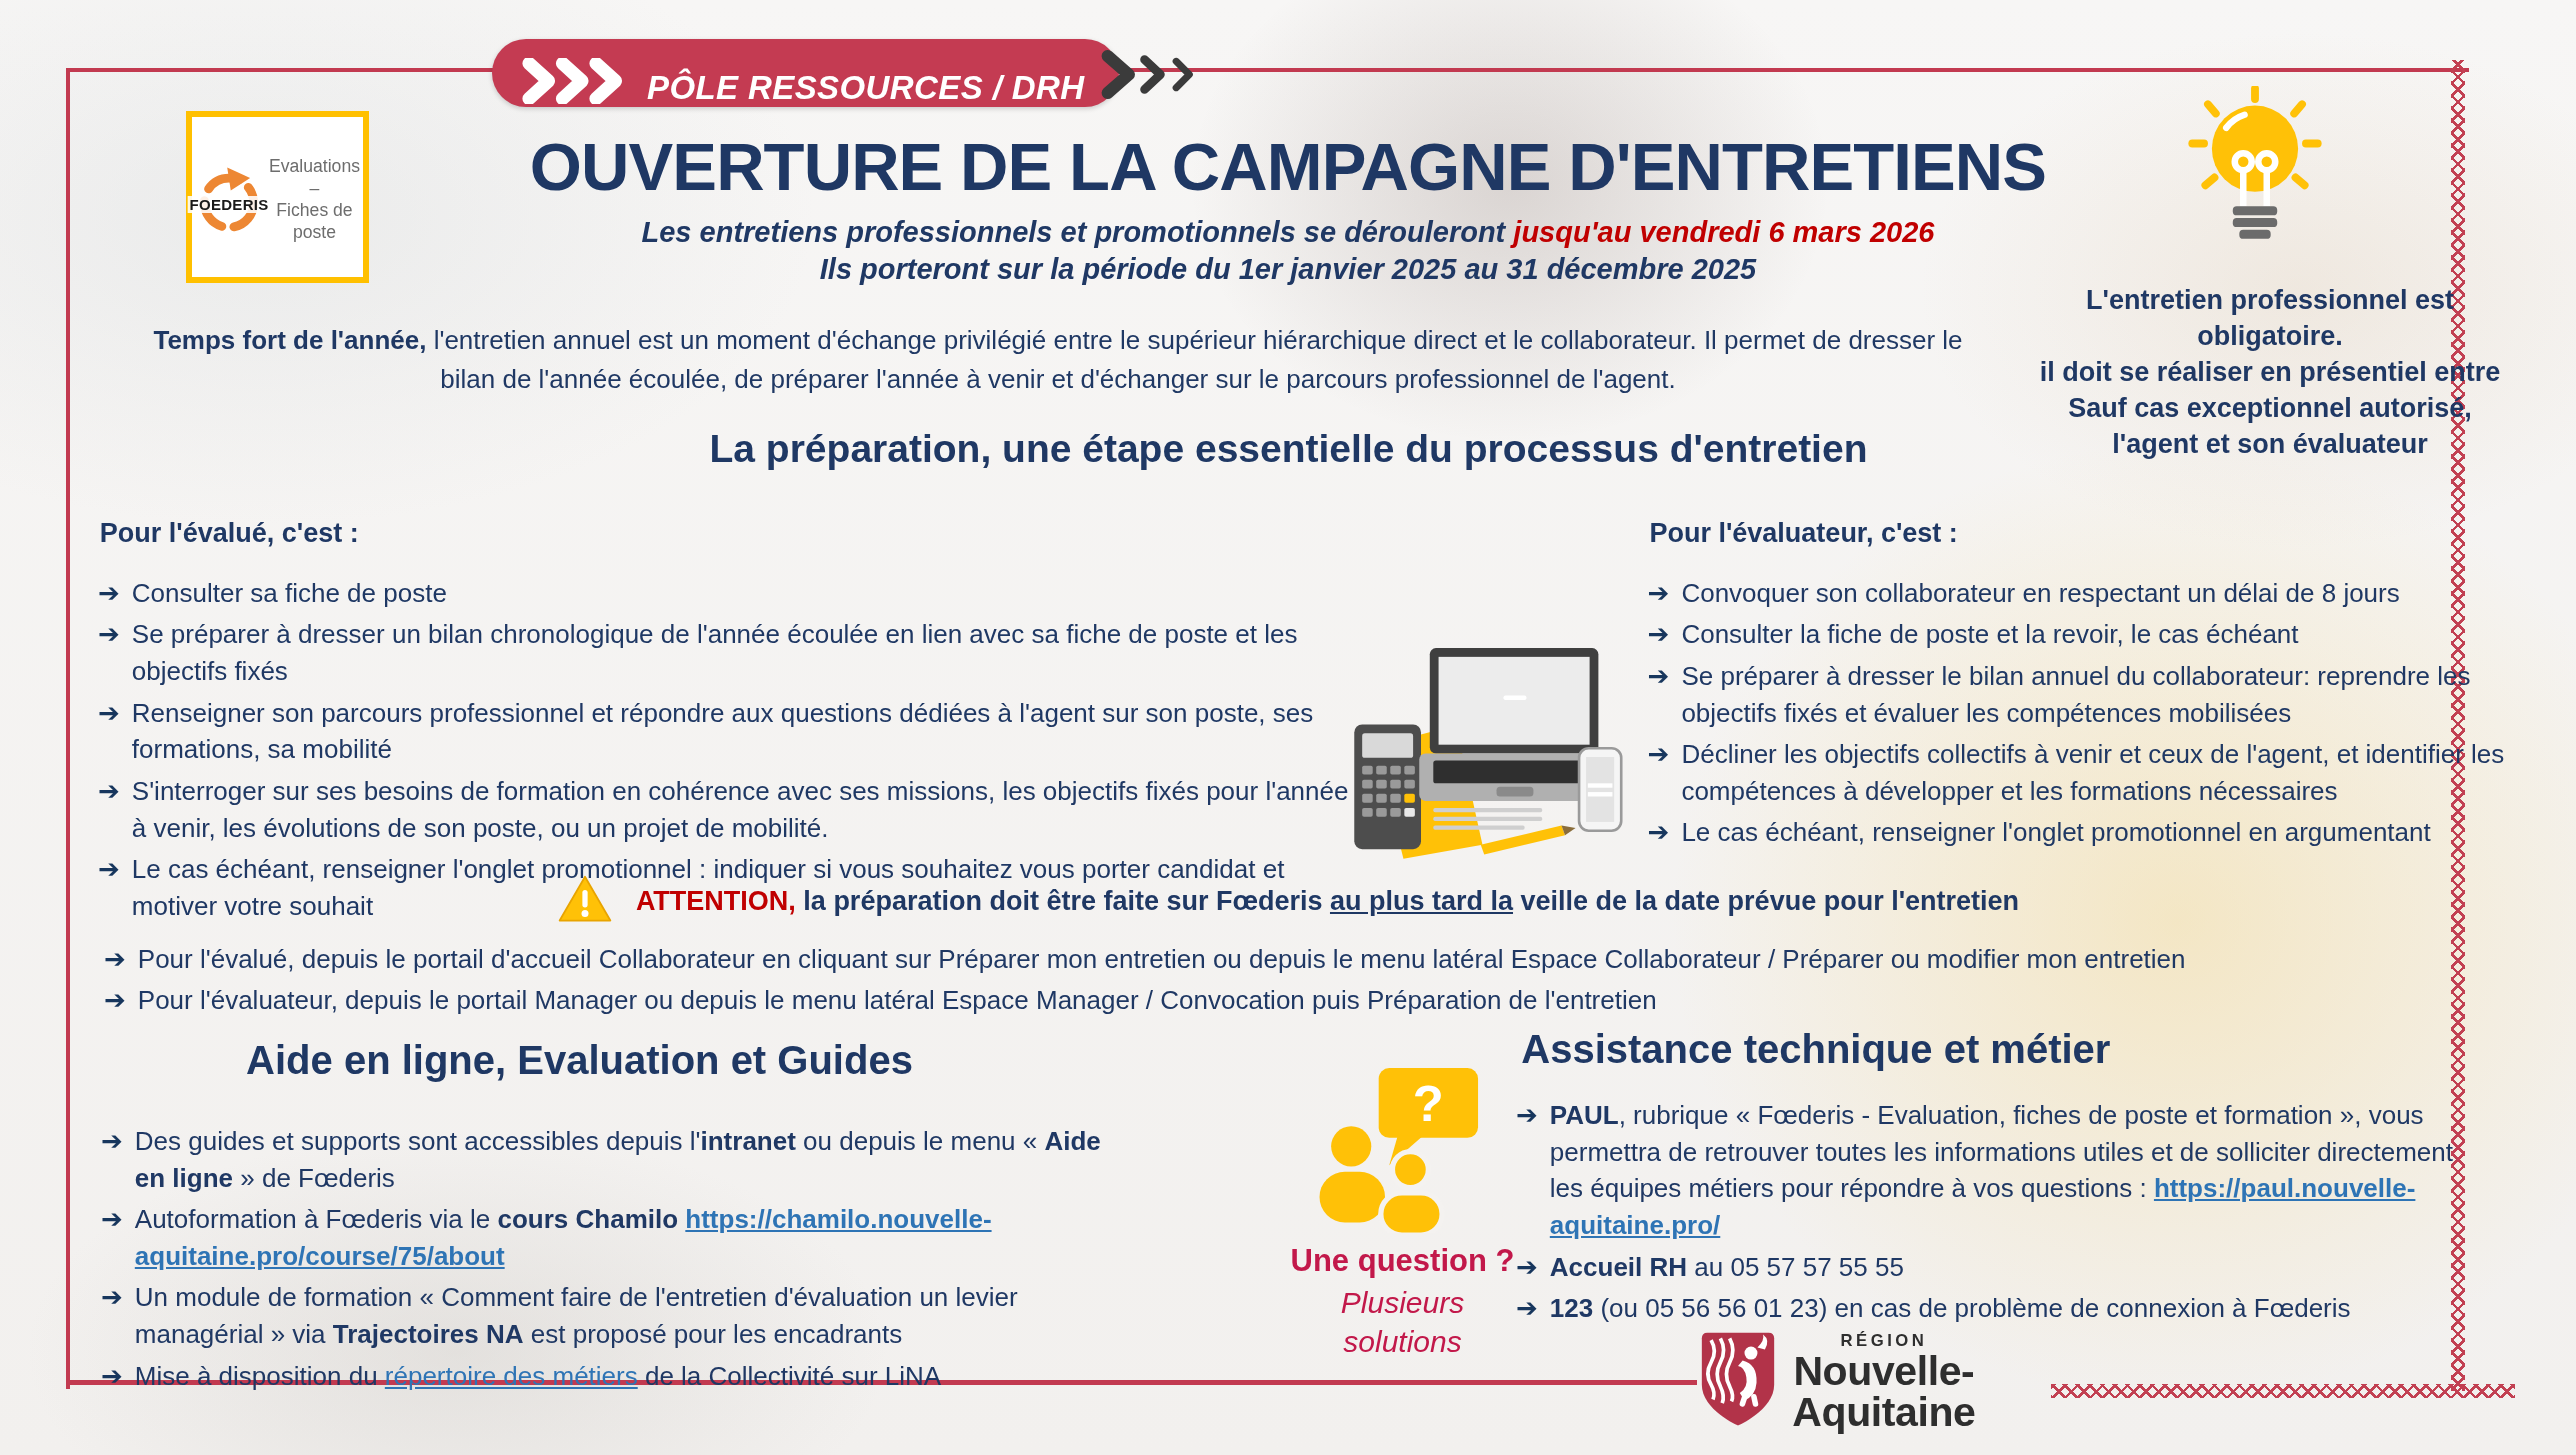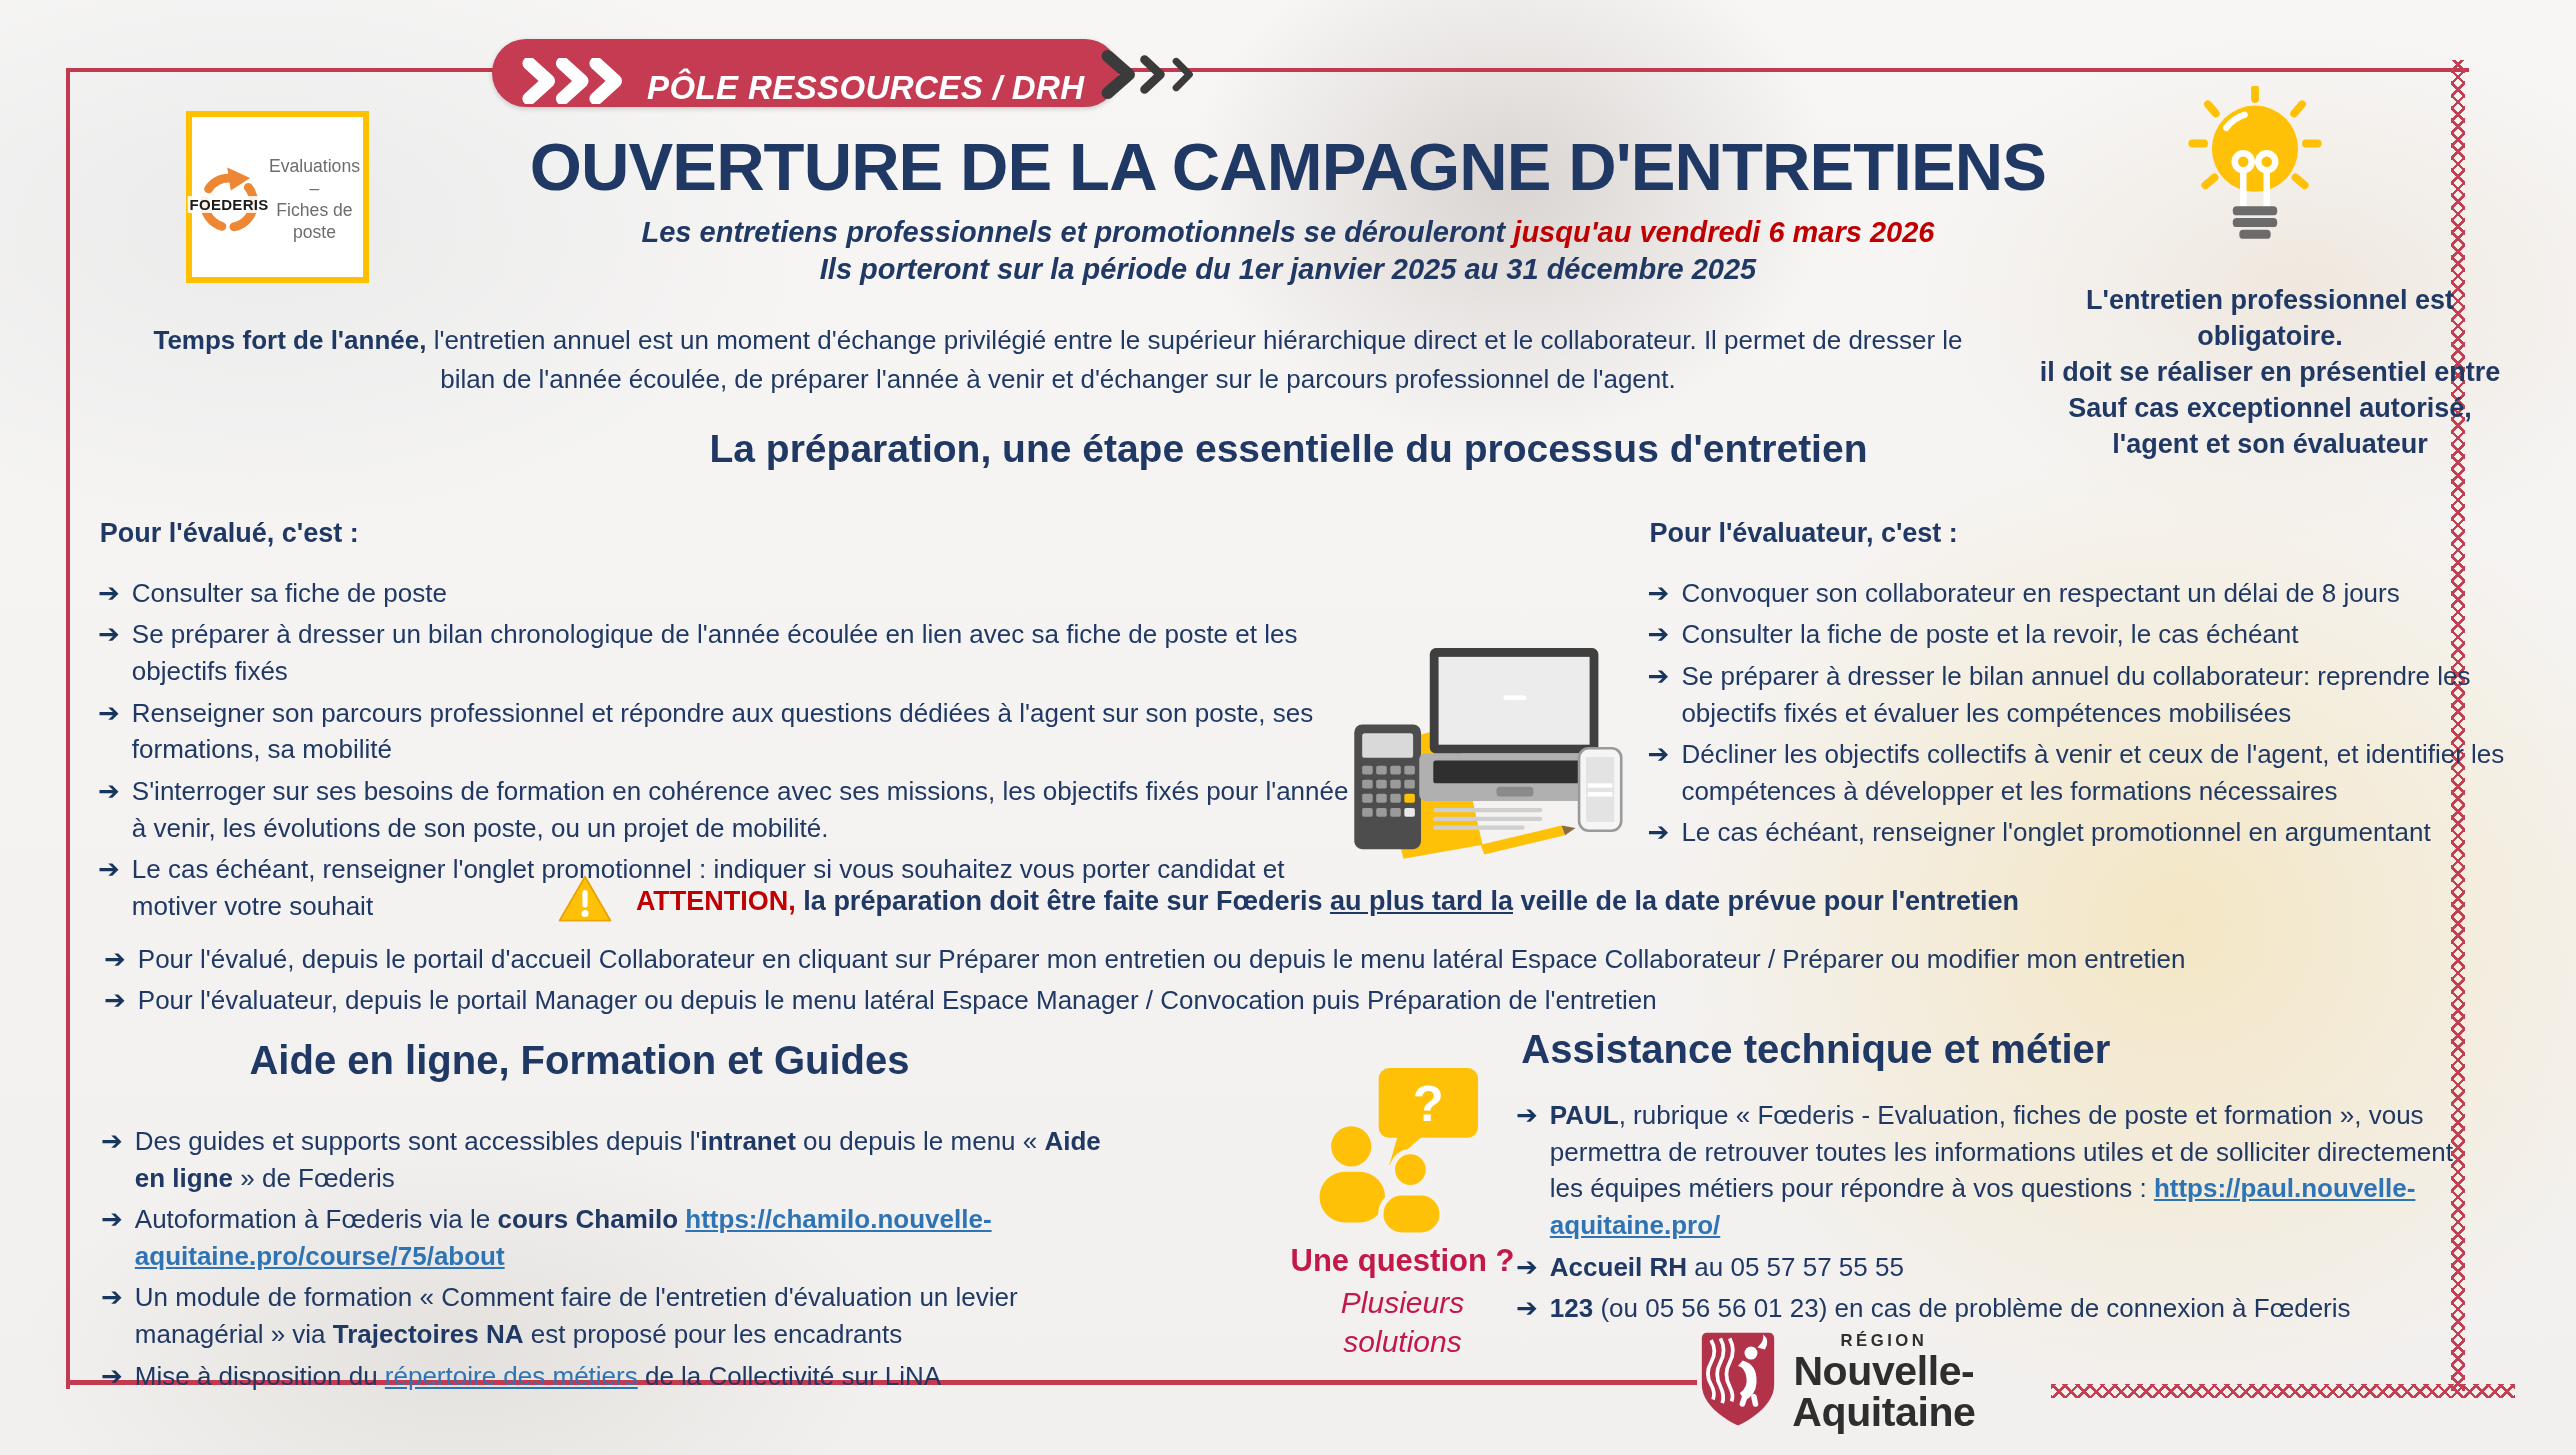--- a/index.html
+++ b/index.html
@@ -293,21 +293,21 @@
         <span class="ar"></span>
         <span>Pour l'évalué, depuis le portail d'accueil Collaborateur en cliquant sur Préparer mon entretien ou depuis le menu latéral Espace Collaborateur / Préparer ou modifier mon entretien</span>
       </li>
     <li>
         <span class="ar"></span>
         <span>Pour l'évaluateur, depuis le portail Manager ou depuis le menu latéral Espace Manager / Convocation puis Préparation de l'entretien</span>
       </li>
   </ul>
 
   <div class="help">
-    <div class="help-h">Aide en ligne, Formation et Guides</div>
+    <div class="help-h">Aide en ligne, Evaluation et Guides</div>
     <ul class="blist">
       <li>
           <span class="ar"></span>
           <span><span>Des guides et supports sont accessibles depuis l'</span><span class="seg-b">intranet</span><span> ou depuis le menu « </span><span class="seg-b">Aide en ligne</span><span> » de Fœderis</span></span>
         </li>
       <li>
           <span class="ar"></span>
           <span><span>Autoformation à Fœderis via le </span><span class="seg-b">cours Chamilo</span><span> </span><a class="seg-b seg-link">https://chamilo.nouvelle-aquitaine.pro/course/75/about</a></span>
         </li>
       <li>

